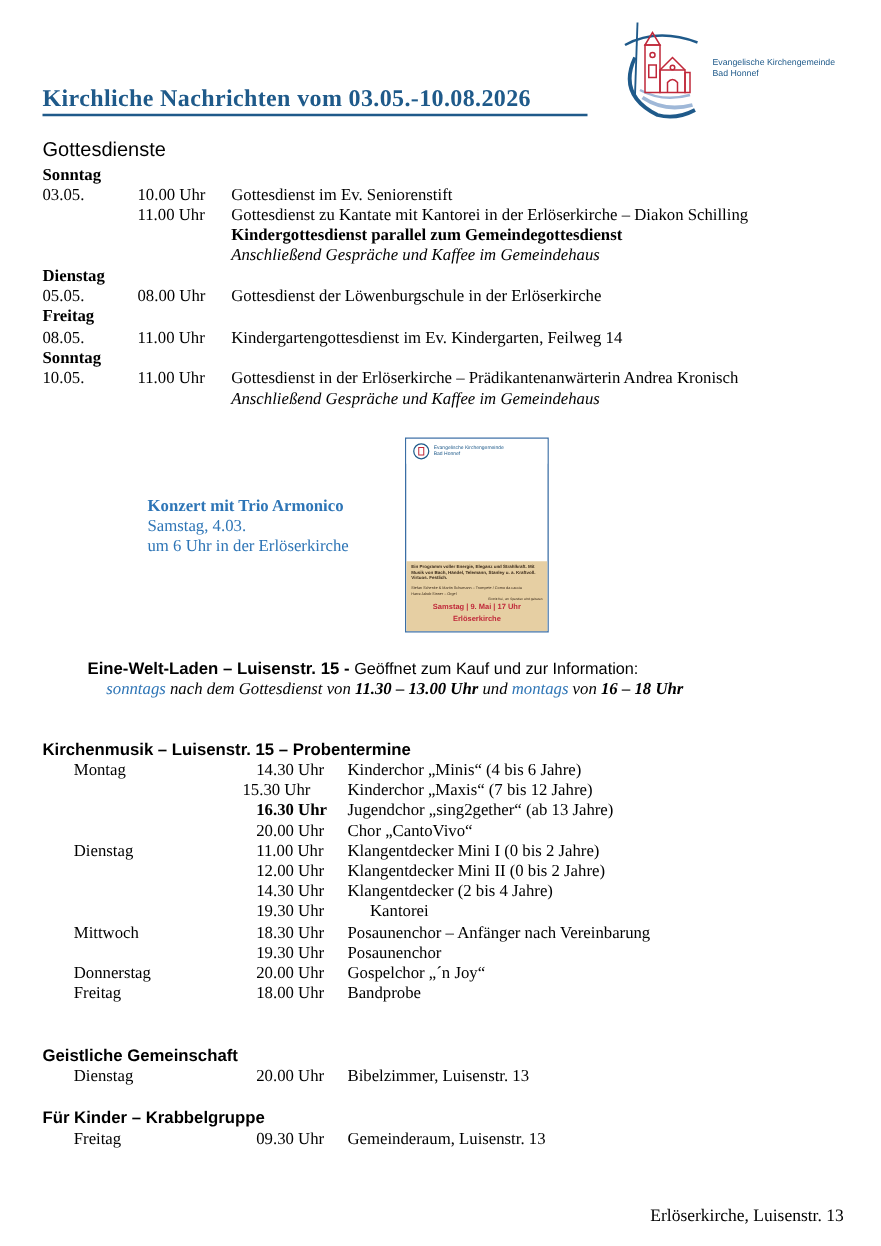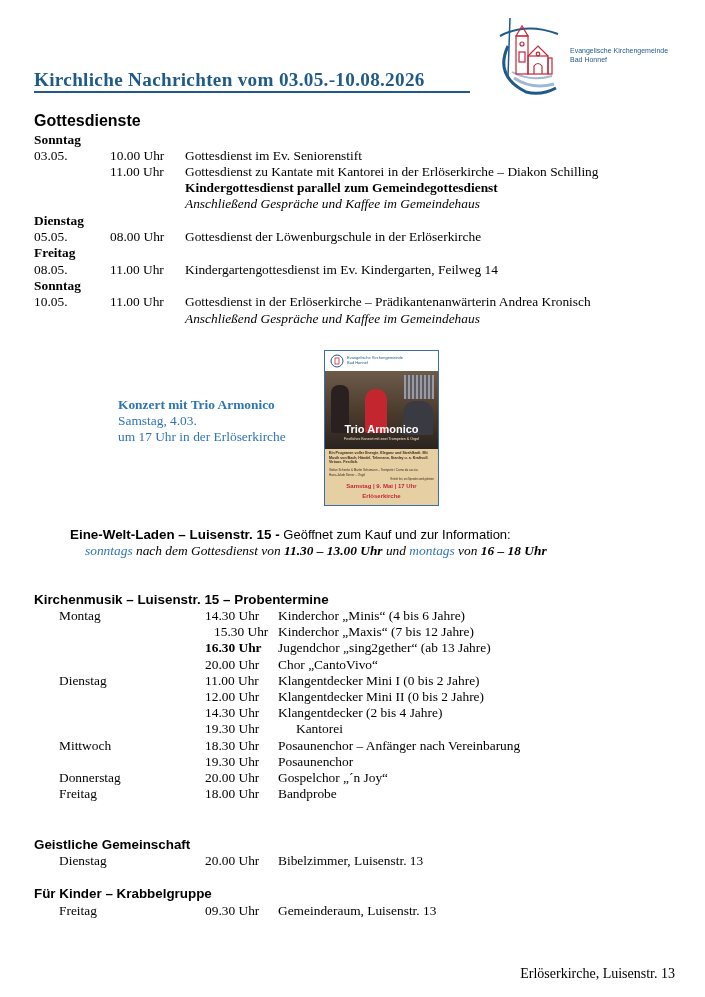--- a/index.html
+++ b/index.html
@@ -3,21 +3,21 @@
 <meta charset="utf-8">
 <style>
   html, body { margin: 0; padding: 0; background: #ffffff; }
   body { width: 705px; height: 997px; position: relative; overflow: hidden;
          font-family: "Liberation Serif", serif; color: #000; font-size: 13.4px; }
   .abs { position: absolute; white-space: nowrap; }
   .sans { font-family: "Liberation Sans", sans-serif; }
   .title { left: 34px; top: 69px; font-size: 19.2px; font-weight: bold; color: #1f5a8a;
            letter-spacing: 0.3px; }
   .title-underline { position:absolute; left: 34px; top: 91px; width: 436px; height: 2px; background:#1f5a8a; }
-  .h2 { font-family: "Liberation Sans", sans-serif; font-weight: bold; font-size: 16px; text-align: right; }
+  .h2 { font-family: "Liberation Sans", sans-serif; font-weight: normal; font-size: 16px; text-align: right; }
   .h3 { font-family: "Liberation Sans", sans-serif; font-weight: bold; font-size: 13.4px; }
   .day { font-weight: bold; }
   .ital { font-style: italic; }
   .bold { font-weight: bold; }
   .blue { color: #2e75b6; }
   .konzert { color: #2e75b6; font-size: 13.4px; line-height: 17px; }
   .poster { position: absolute; left: 324px; top: 350px; width: 115px; height: 156px;
             border: 1.5px solid #3a6ea5; background: #fff; overflow: hidden; box-sizing: border-box; }
   .poster .top { height: 20px; background: #fff; position: relative; }
   .poster .photo { position: absolute; left: 0; top: 20px; width: 100%; height: 78px;
@@ -80,39 +80,31 @@
   <div class="abs day" style="left:34px;top:278px;">Sonntag</div>
   <div class="abs" style="left:34px;top:294px;">10.05.</div>
   <div class="abs" style="left:110px;top:294px;">11.00 Uhr</div>
   <div class="abs" style="left:185px;top:294px;">Gottesdienst in der Erlöserkirche – Prädikantenanwärterin Andrea Kronisch</div>
   <div class="abs ital" style="left:185px;top:311px;">Anschließend Gespräche und Kaffee im Gemeindehaus</div>
 </div>
 
 <div>
   <div class="abs konzert bold" style="left:118px;top:396px;">Konzert mit Trio Armonico</div>
   <div class="abs konzert" style="left:118px;top:412px;">Samstag, 4.03.</div>
-  <div class="abs konzert" style="left:118px;top:428px;">um 17 Uhr in der Erlöserkirche</div>
+  <div class="abs konzert" style="left:118px;top:428px;">um 6 Uhr in der Erlöserkirche</div>
 </div>
 
 <div class="poster">
   <div class="top">
     <svg width="14" height="14" viewBox="0 0 14 14" style="position:absolute;left:5px;top:3px;">
       <circle cx="7" cy="7" r="6" stroke="#1f5a8a" fill="none" stroke-width="1"></circle>
       <rect x="5" y="4" width="4" height="6" stroke="#c0283a" fill="none" stroke-width="0.8"></rect>
     </svg>
     <div class="abs sans" style="left:22px;top:4px;font-size:4px;color:#1f5a8a;">Evangelische Kirchengemeinde</div>
     <div class="abs sans" style="left:22px;top:9px;font-size:4px;color:#1f5a8a;">Bad Honnef</div>
-  </div>
-  <div class="photo">
-    <div style="position:absolute;left:6px;top:14px;width:18px;height:48px;background:#2a2020;border-radius:8px 8px 2px 2px;"></div>
-    <div style="position:absolute;left:40px;top:18px;width:22px;height:44px;background:#c3262e;border-radius:10px 10px 2px 2px;"></div>
-    <div style="position:absolute;left:78px;top:30px;width:30px;height:34px;background:#3a3a42;border-radius:12px 12px 2px 2px;"></div>
-    <div style="position:absolute;right:4px;top:4px;width:30px;height:24px;background:repeating-linear-gradient(90deg,#9a9aa0 0 2px,#5a5a60 2px 4px);"></div>
-    <div class="abs sans" style="left:0;right:0;top:52px;text-align:center;font-size:11px;font-weight:bold;color:#fff;">Trio Armonico</div>
-    <div class="abs sans" style="left:6px;right:6px;top:66px;text-align:center;font-size:3.6px;color:#f5e6c0;white-space:normal;">Festliches Konzert mit zwei Trompeten &amp; Orgel</div>
   </div>
   <div class="band">
     <div class="abs sans" style="left:4px;right:4px;top:2px;font-size:3.6px;font-weight:bold;color:#3a2a1a;white-space:normal;line-height:4.6px;">Ein Programm voller Energie, Eleganz und Strahlkraft. Mit Musik von Bach, Händel, Telemann, Stanley u. a. Kraftvoll. Virtuos. Festlich.</div>
     <div class="abs sans" style="left:4px;top:19px;font-size:3px;color:#3a2a1a;">Stefan Schenke &amp; Martin Schumann – Trompete / Corno da caccia</div>
     <div class="abs sans" style="left:4px;top:24px;font-size:3px;color:#3a2a1a;">Hans-Jakob Sinner – Orgel</div>
     <div class="abs sans" style="right:4px;top:29px;font-size:2.6px;color:#3a2a1a;">Eintritt frei, um Spenden wird gebeten</div>
     <div class="abs sans" style="left:0;right:0;top:34px;text-align:center;font-size:6px;font-weight:bold;color:#c0283a;">Samstag | 9. Mai | 17 Uhr</div>
     <div class="abs sans" style="left:0;right:0;top:44px;text-align:center;font-size:6px;font-weight:bold;color:#c0283a;">Erlöserkirche</div>
   </div>
 </div>
@@ -123,21 +115,21 @@
 <div class="abs ital" style="left:85px;top:543px;">
   <span class="blue">sonntags</span><span> nach dem Gottesdienst von </span><span class="bold">11.30 – 13.00 Uhr</span><span> und </span><span class="blue">montags</span><span> von </span><span class="bold">16 – 18 Uhr</span>
 </div>
 
 <div class="abs h3" style="left:34px;top:592px;">Kirchenmusik – Luisenstr. 15 – Probentermine</div>
 <div id="km-rows">
     <div class="abs" style="left: 59px; top: 608px; text-align: center;">Montag</div>
     <div class="abs" style="left: 205px; top: 608px;">14.30 Uhr</div>
     <div class="abs" style="left: 278px; top: 608px;">Kinderchor „Minis“ (4 bis 6 Jahre)</div>
     <div class="abs" style="left: 59px; top: 624px;"></div>
-    <div class="abs" style="left: 214px; top: 624px;">15.30 Uhr</div>
+    <div class="abs" style="left: 194px; top: 624px;">15.30 Uhr</div>
     <div class="abs" style="left: 278px; top: 624px;">Kinderchor „Maxis“ (7 bis 12 Jahre)</div>
     <div class="abs" style="left: 59px; top: 640px;"></div>
     <div class="abs" style="left: 205px; top: 640px; font-weight: bold;">16.30 Uhr</div>
     <div class="abs" style="left: 278px; top: 640px;">Jugendchor „sing2gether“ (ab 13 Jahre)</div>
     <div class="abs" style="left: 59px; top: 657px;"></div>
     <div class="abs" style="left: 205px; top: 657px;">20.00 Uhr</div>
     <div class="abs" style="left: 278px; top: 657px;">Chor „CantoVivo“</div>
     <div class="abs" style="left: 59px; top: 673px;">Dienstag</div>
     <div class="abs" style="left: 205px; top: 673px;">11.00 Uhr</div>
     <div class="abs" style="left: 278px; top: 673px;">Klangentdecker Mini I (0 bis 2 Jahre)</div>

